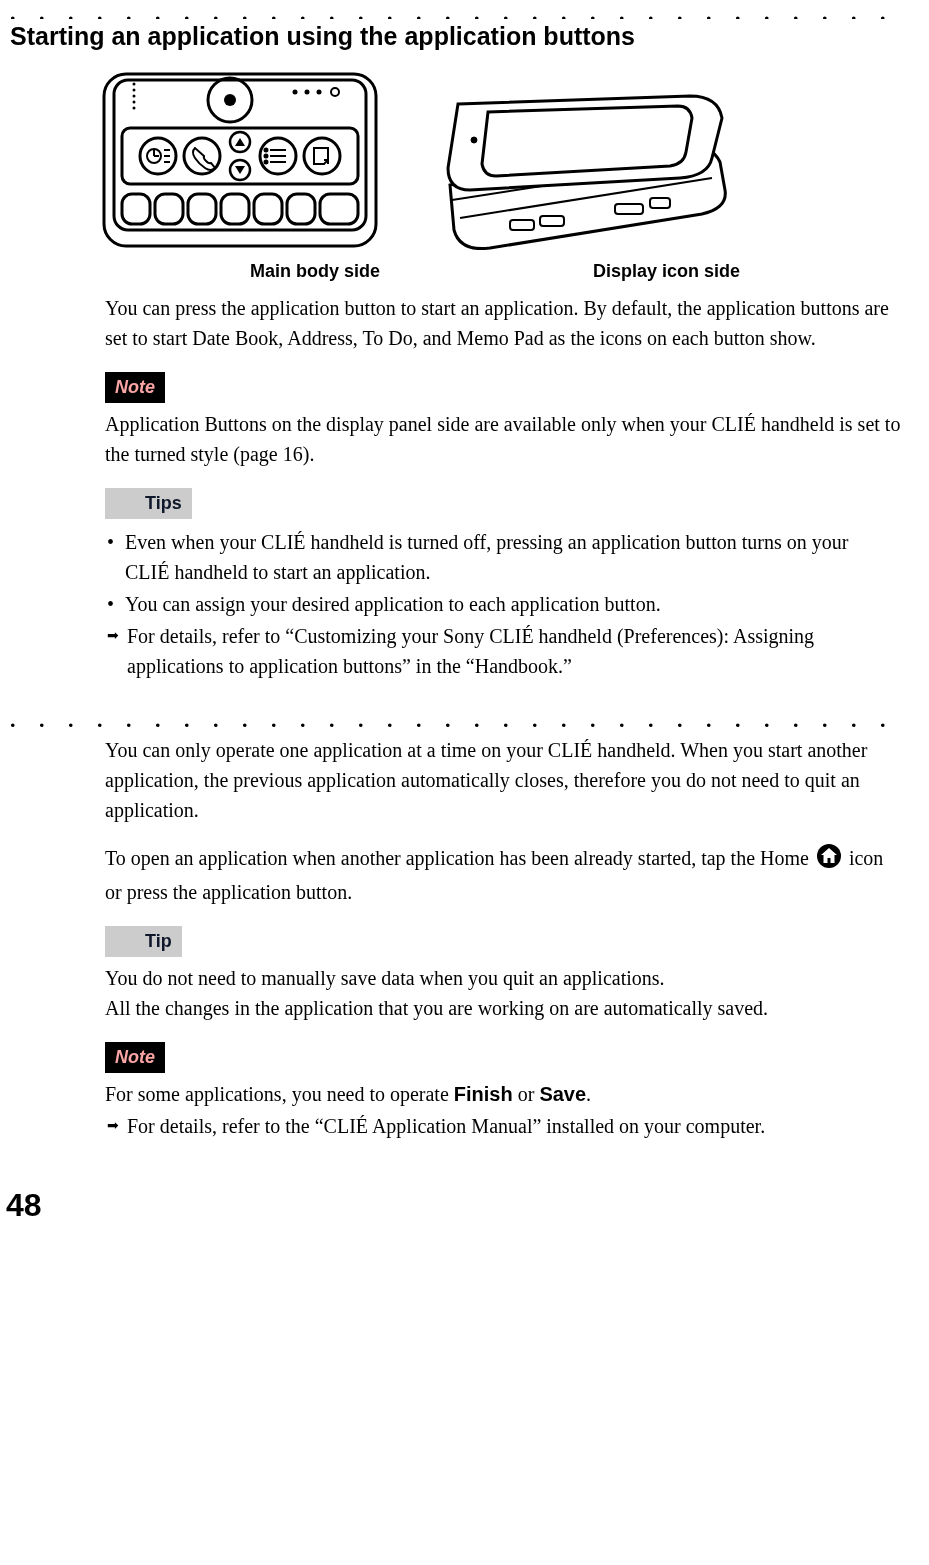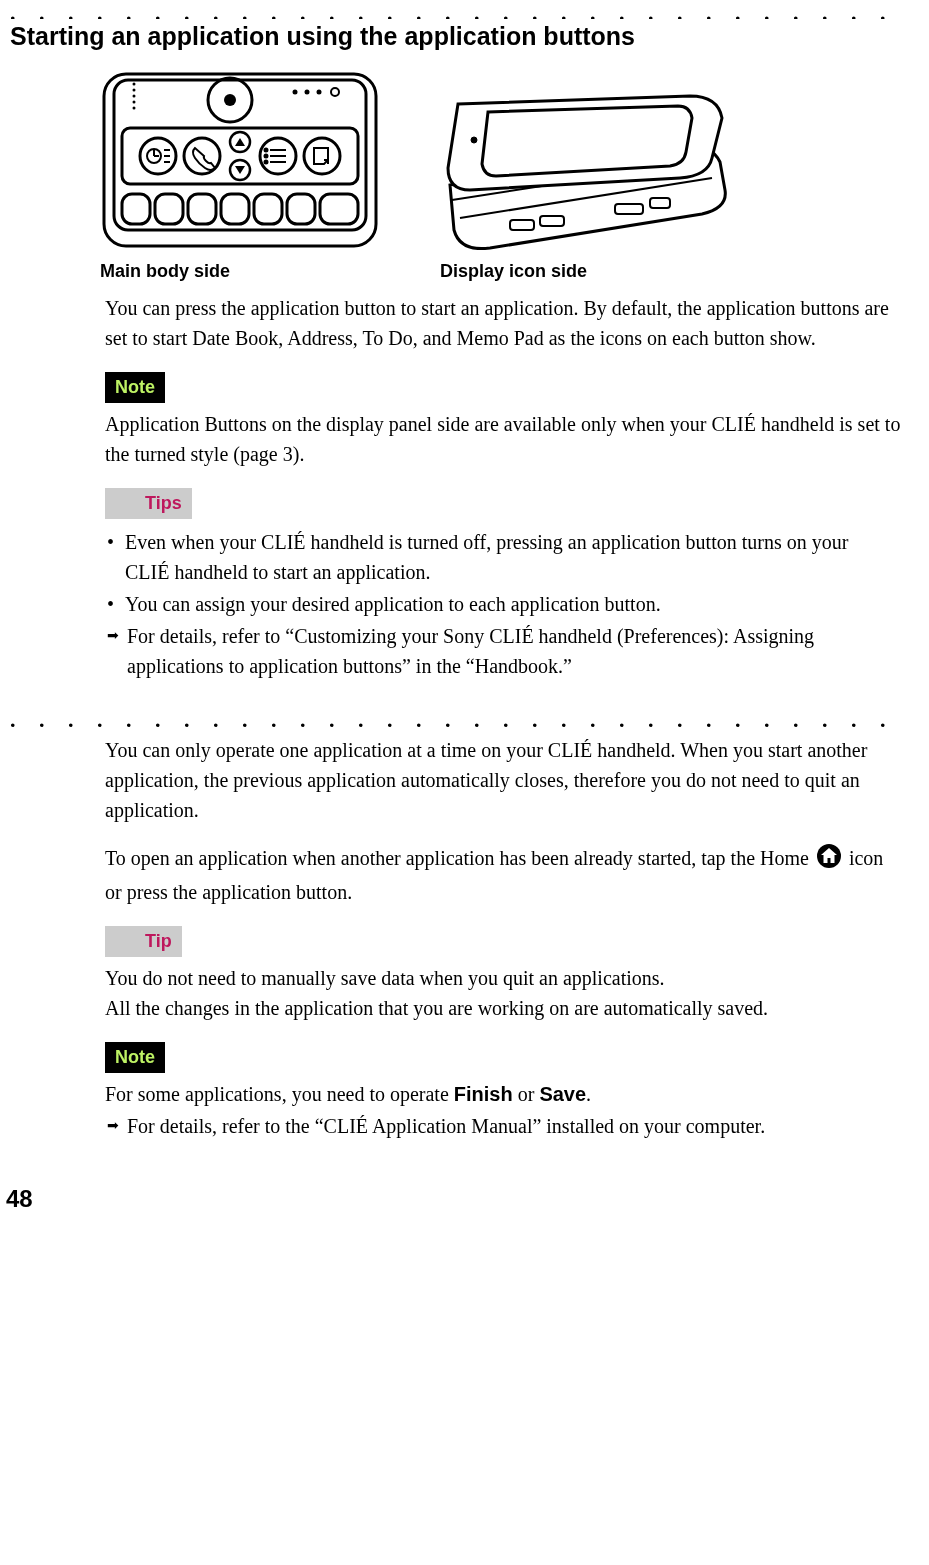--- a/index.html
+++ b/index.html
@@ -32,21 +32,21 @@
   .figures-row {
     display: flex;
     gap: 60px;
     align-items: flex-end;
     margin-left: 90px;
     margin-bottom: 8px;
   }
   .figure {
     display: flex;
     flex-direction: column;
-    align-items: flex-start;
+    align-items: flex-end;
   }
   .fig-caption {
     font-family: Arial, Helvetica, sans-serif;
     font-weight: bold;
     font-size: 18px;
     margin-top: 8px;
   }
   .fig-svg {
     display: block;
   }
@@ -58,22 +58,22 @@
     margin: 8px 0 18px 0;
   }
   .badge {
     display: inline-block;
     padding: 2px 10px;
     font-family: Arial, Helvetica, sans-serif;
     font-weight: bold;
     font-size: 18px;
     margin-bottom: 4px;
   }
-  .badge-black { background: #000; color: #bef264; }
-  .badge-grey { background: #ccc; color: #be185d; padding-left: 40px; }
+  .badge-black { background: #000; color: #fca5a5; font-style: italic; }
+  .badge-grey { background: #ccc; color: #0f172a; padding-left: 40px; }
   .note-text, .tip-text {
     font-size: 20px;
     margin: 2px 0 18px 0;
   }
   ul.tips-list {
     margin: 4px 8px 0 0;
     padding-left: 20px;
     list-style: none;
   }
   ul.tips-list > li {
@@ -102,21 +102,21 @@
     display: inline-block;
     vertical-align: middle;
     margin: 0 2px;
   }
   .home-icon-svg circle.outer { fill: #000; }
   .home-icon-svg path.house { fill: #fff; }
   .strong-inline { font-family: Arial, Helvetica, sans-serif; font-weight: bold; }
   .page-num {
     font-family: Arial, Helvetica, sans-serif;
     font-weight: bold;
-    font-size: 24px;
+    font-size: 32px;
     margin-top: 40px;
     margin-left: -4px;
   }
   .second-section { margin-top: 26px; }
 </style>
 </head>
 <body>
 
 <div class="dot-divider">. . . . . . . . . . . . . . . . . . . . . . . . . . . . . . . . . . . . . . . . . . . . . . . . . . . . . . . . . .</div>
 <h1 class="section-title">Starting an application using the application buttons</h1>
@@ -210,21 +210,21 @@
       </g>
     </svg>
     <div class="fig-caption">Display icon side</div>
   </div>
 </div>
 
 <div class="body-block">
   <p class="para">You can press the application button to start an application. By default, the application buttons are set to start Date Book, Address, To Do, and Memo Pad as the icons on each button show.</p>
 
   <div class="badge badge-black">Note</div>
-  <p class="note-text">Application Buttons on the display panel side are available only when your CLIÉ handheld is set to the turned style (page 3).</p>
+  <p class="note-text">Application Buttons on the display panel side are available only when your CLIÉ handheld is set to the turned style (page 16).</p>
 
   <div class="badge badge-grey">Tips</div>
   <ul class="tips-list">
     <li>Even when your CLIÉ handheld is turned off, pressing an application button turns on your CLIÉ handheld to start an application.</li>
     <li>You can assign your desired application to each application button.</li>
   </ul>
   <div class="arrow-line">For details, refer to “Customizing your Sony CLIÉ handheld (Preferences): Assigning applications to application buttons” in the “Handbook.”</div>
 </div>
 
 <div class="second-section">

